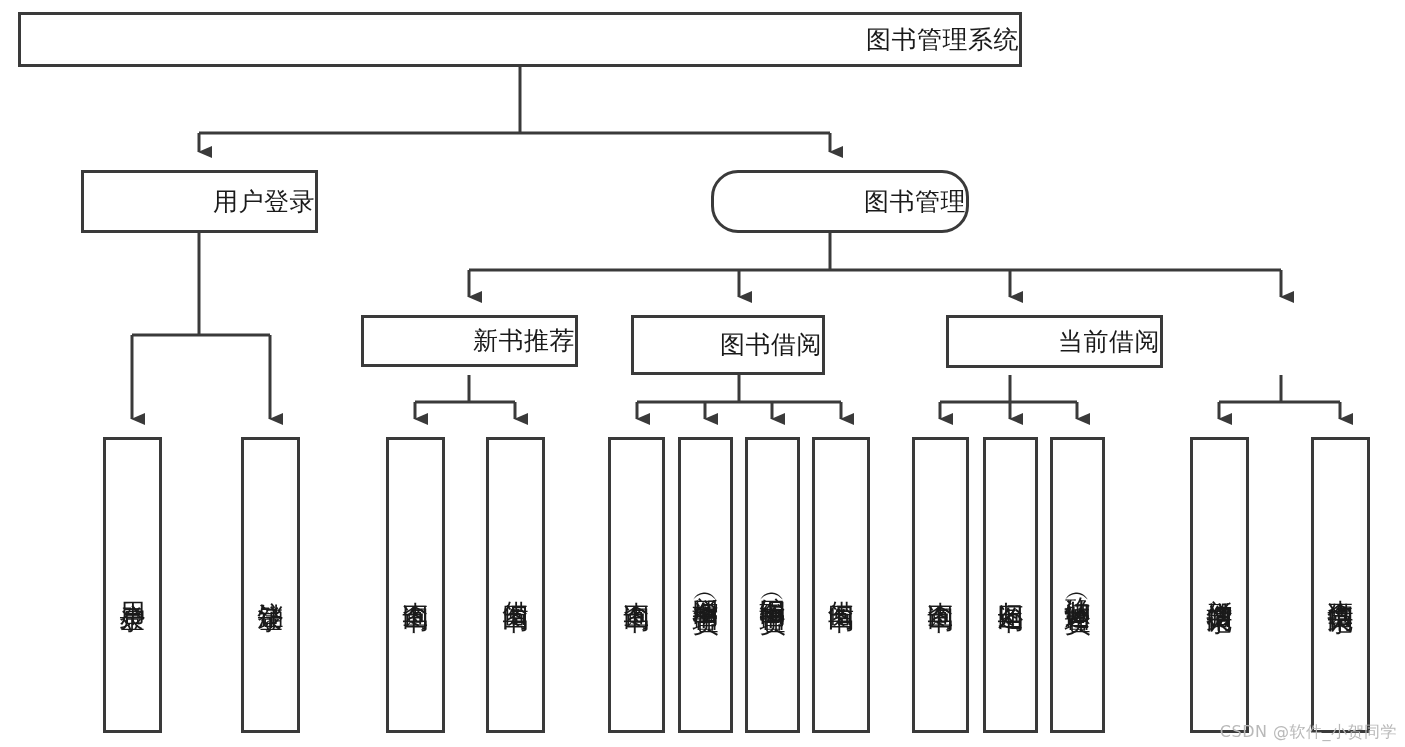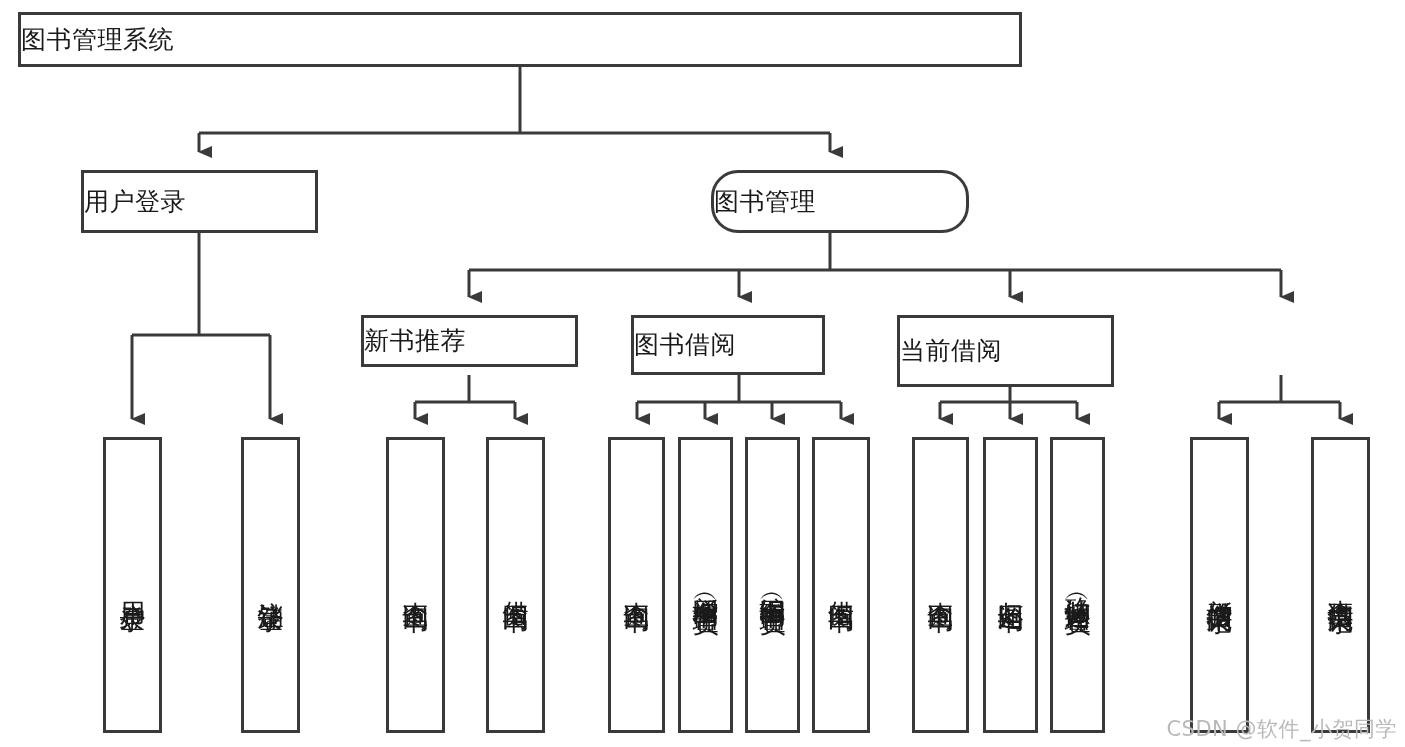--- a/index.html
+++ b/index.html
@@ -28,21 +28,21 @@
     height: 747px;
     pointer-events: none;
   }
   .node {
     position: absolute;
     box-sizing: border-box;
     border: 3px solid #3a3a3a;
     background: #ffffff;
     display: flex;
     align-items: center;
-    justify-content: flex-start;
+    justify-content: flex-end;
     overflow: hidden;
   }
   .node .label {
     color: #1a1a1a;
     text-align: center;
     line-height: 1.18;
     letter-spacing: 0.5px;
     white-space: nowrap;
   }
   .node.horizontal .label {
@@ -60,21 +60,21 @@
     text-orientation: upright;
     font-size: 26px;
     line-height: 1.12;
     letter-spacing: 2px;
     max-height: 290px;
   }
   .watermark {
     position: absolute;
     right: 8px;
     bottom: 4px;
-    font-size: 21px;
+    font-size: 16px;
     color: #b9b9b9;
     letter-spacing: 0.5px;
     white-space: nowrap;
     font-family: "DejaVu Sans", "Liberation Sans", sans-serif;
   }
 </style>
 </head>
 <body>
 
 <div id="canvas">
@@ -147,21 +147,21 @@
   <div class="node horizontal" style="left:711px; top:170px; width:258px; height:63px;border-radius:27px;">
     <span class="label">图书管理</span>
   </div>
 
   <div class="node horizontal" style="left:361px; top:315px; width:217px; height:52px;">
     <span class="label">新书推荐</span>
   </div>
   <div class="node horizontal" style="left:631px; top:315px; width:194px; height:60px;">
     <span class="label">图书借阅</span>
   </div>
-  <div class="node horizontal" style="left:897px; top:315px; width:217px; height:72px;">
+  <div class="node horizontal" style="left:946px; top:315px; width:217px; height:53px;">
     <span class="label">当前借阅</span>
   </div>
 
   <div class="node vertical" style="left:103px; top:437px; width:59px; height:296px;">
     <span class="label">用户登录</span>
   </div>
   <div class="node vertical" style="left:241px; top:437px; width:59px; height:296px;">
     <span class="label">注销登录</span>
   </div>
   <div class="node vertical" style="left:386px; top:437px; width:59px; height:296px;">

